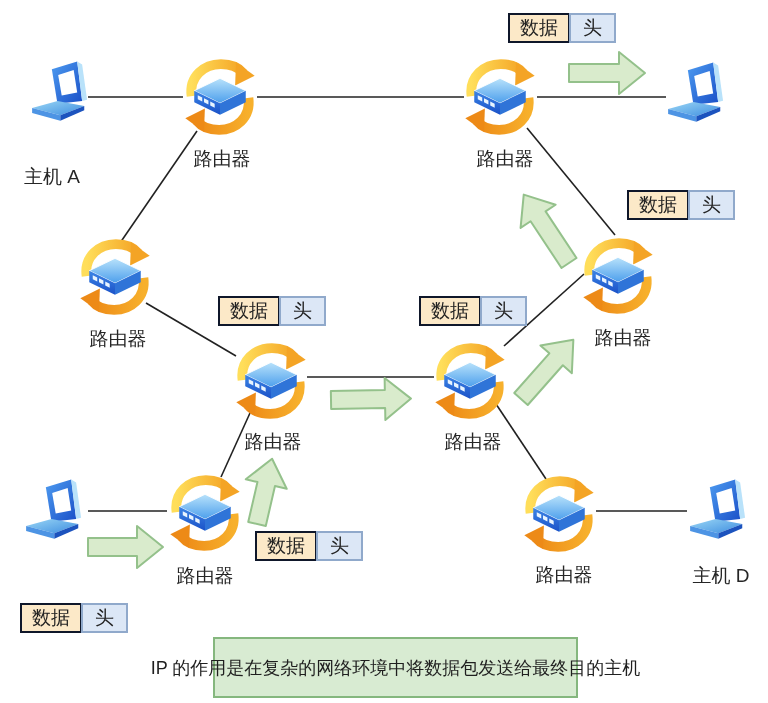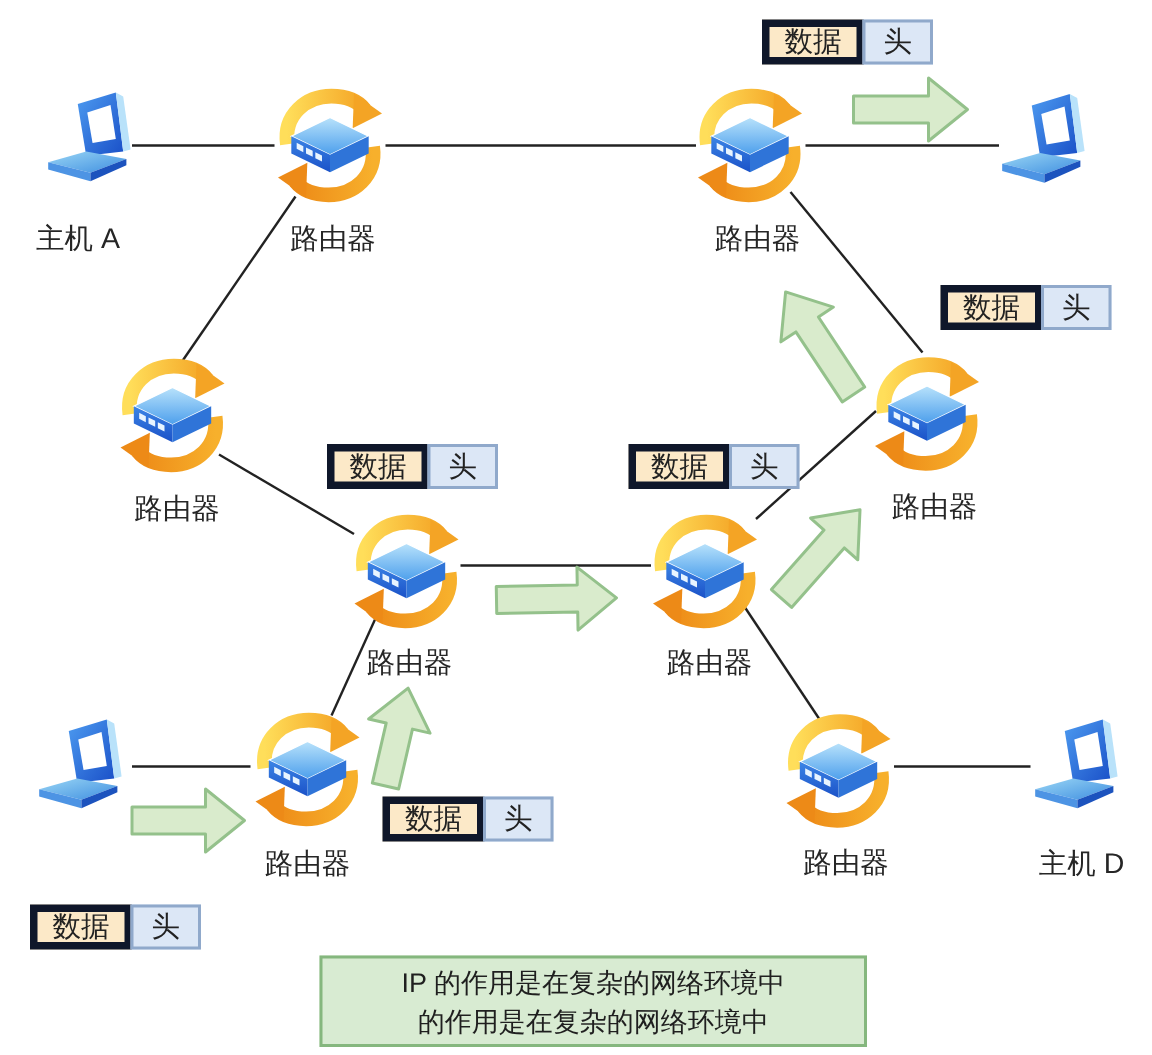--- a/index.html
+++ b/index.html
@@ -11,26 +11,26 @@
   .node-icon{position:absolute;}
   .node-label{
     position:absolute;width:100px;text-align:center;
     font-size:19px;color:#262626;white-space:nowrap;
   }
   .badge{position:absolute;display:flex;height:30px;}
   .badge .cell{
     box-sizing:border-box;height:30px;display:flex;align-items:center;justify-content:center;
     font-size:19px;color:#222;
   }
-  .badge .cell-data{background:#FCE9C8;border:5px solid #0f172a;padding:0 10px;}
+  .badge .cell-data{background:#FCE9C8;border:2px solid #0f172a;padding:0 10px;}
   .badge .cell-head{background:#DCE7F6;border:2px solid #90A9CB;padding:0 12px;margin-left:-1px;}
   .caption{
     position:absolute;left:213px;top:637px;width:365px;height:61px;box-sizing:border-box;
     background:#D8EBD2;border:2px solid #85B77E;
-    display:flex;flex-direction:column;justify-content:center;align-items:center;
+    display:flex;flex-direction:row;justify-content:center;align-items:center;
     font-size:18px;line-height:26px;color:#1f1f1f;white-space:nowrap;
   }
 </style>
 </head>
 <body>
 
 <div class="stage">
 
   <svg class="wires" width="768" height="703" viewBox="0 0 768 703">
     <defs>
@@ -138,21 +138,21 @@
   <svg class="node-icon" style="left:578px;top:236px" width="80" height="80">
       <use href="#sym-router"></use>
     </svg>
   <svg class="node-icon" style="left:165px;top:473px" width="80" height="80">
       <use href="#sym-router"></use>
     </svg>
   <svg class="node-icon" style="left:519px;top:474px" width="80" height="80">
       <use href="#sym-router"></use>
     </svg>
 
-  <div class="node-label" style="left:2px;top:146px">主机 A</div>
+  <div class="node-label" style="left:2px;top:164px">主机 A</div>
   <div class="node-label" style="left:172px;top:146px">路由器</div>
   <div class="node-label" style="left:455px;top:146px">路由器</div>
   <div class="node-label" style="left:68px;top:326px">路由器</div>
   <div class="node-label" style="left:223px;top:429px">路由器</div>
   <div class="node-label" style="left:423px;top:429px">路由器</div>
   <div class="node-label" style="left:573px;top:325px">路由器</div>
   <div class="node-label" style="left:155px;top:563px">路由器</div>
   <div class="node-label" style="left:514px;top:562px">路由器</div>
   <div class="node-label" style="left:671px;top:563px">主机 D</div>
 
@@ -176,16 +176,16 @@
     <span class="cell cell-data">数据</span>
     <span class="cell cell-head">头</span>
   </div>
   <div class="badge" style="left:20px;top:603px">
     <span class="cell cell-data">数据</span>
     <span class="cell cell-head">头</span>
   </div>
 
   <div class="caption">
     <span>IP 的作用是在复杂的网络环境中</span>
-    <span>的作用是在复杂的网络环境中</span>
+    <span>将数据包发送给最终目的主机</span>
   </div>
 
 </div>
 
 </body></html>

